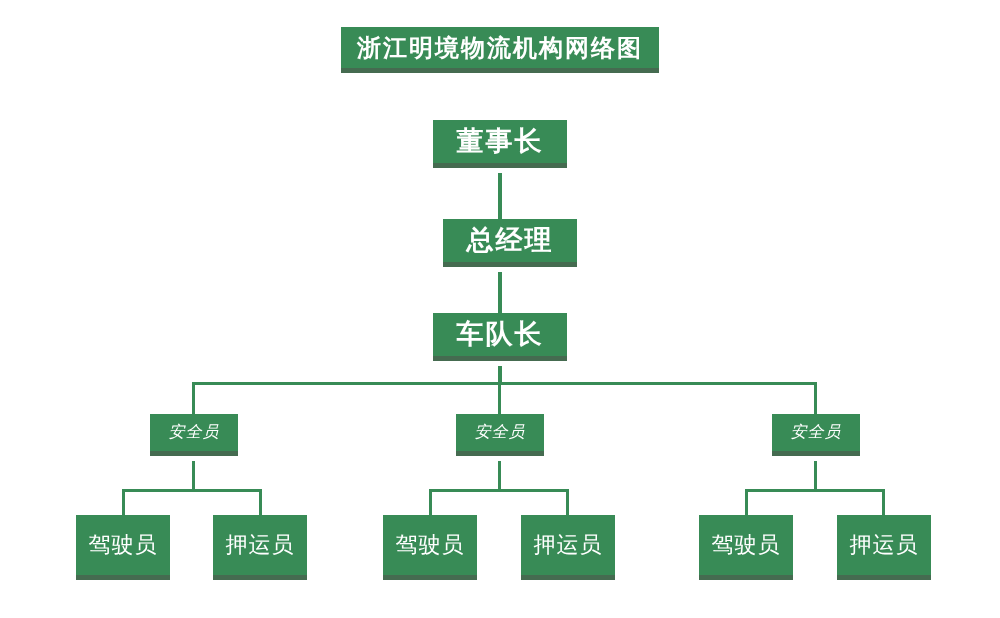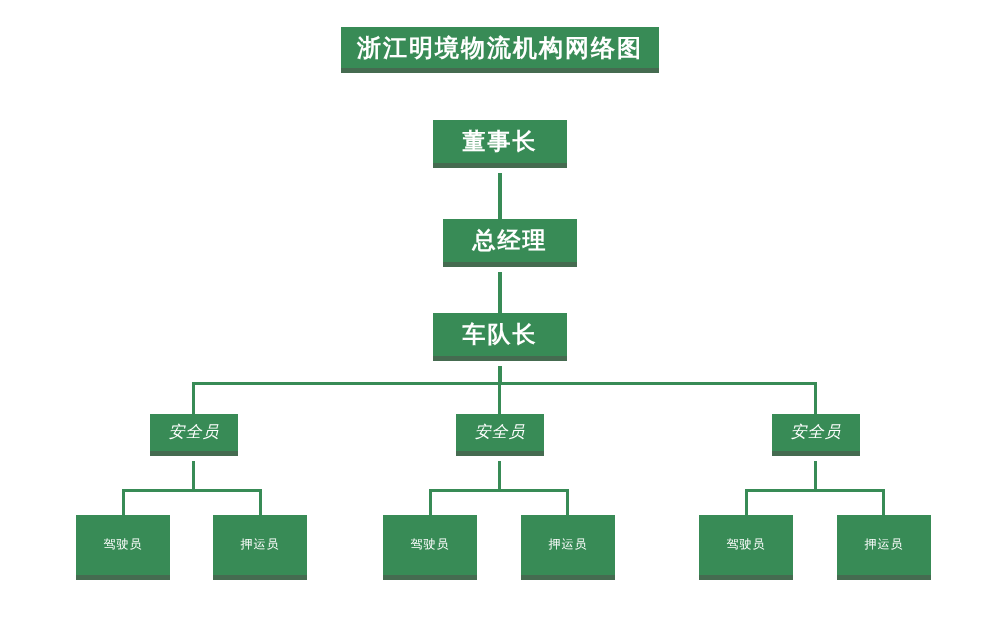--- a/index.html
+++ b/index.html
@@ -47,21 +47,21 @@
     font-size: 24px;
     font-weight: bold;
     letter-spacing: 2px;
   }
 
   
   .level-top {
     width: 134px;
     height: 48px;
     left: 433px;
-    font-size: 23px;
+    font-size: 27px;
     font-weight: bold;
     letter-spacing: 2px;
   }
   .n-chairman { top: 120px; }
   .n-gm       { top: 219px; margin-left: 10px; }
   .n-fleet    { top: 313px; }
 
   
   .level-safety {
     width: 88px;
@@ -70,21 +70,21 @@
     font-style: italic;
   }
   .s-left   { left: 150px; top: 414px; }
   .s-mid    { left: 456px; top: 414px; }
   .s-right  { left: 772px; top: 414px; }
 
   
   .level-leaf {
     width: 94px;
     height: 65px;
-    font-size: 12px;
+    font-size: 22px;
   }
   .l-1 { left: 76px;  top: 515px; }
   .l-2 { left: 213px; top: 515px; }
   .l-3 { left: 383px; top: 515px; }
   .l-4 { left: 521px; top: 515px; }
   .l-5 { left: 699px; top: 515px; }
   .l-6 { left: 837px; top: 515px; }
 
   
   .conn {

